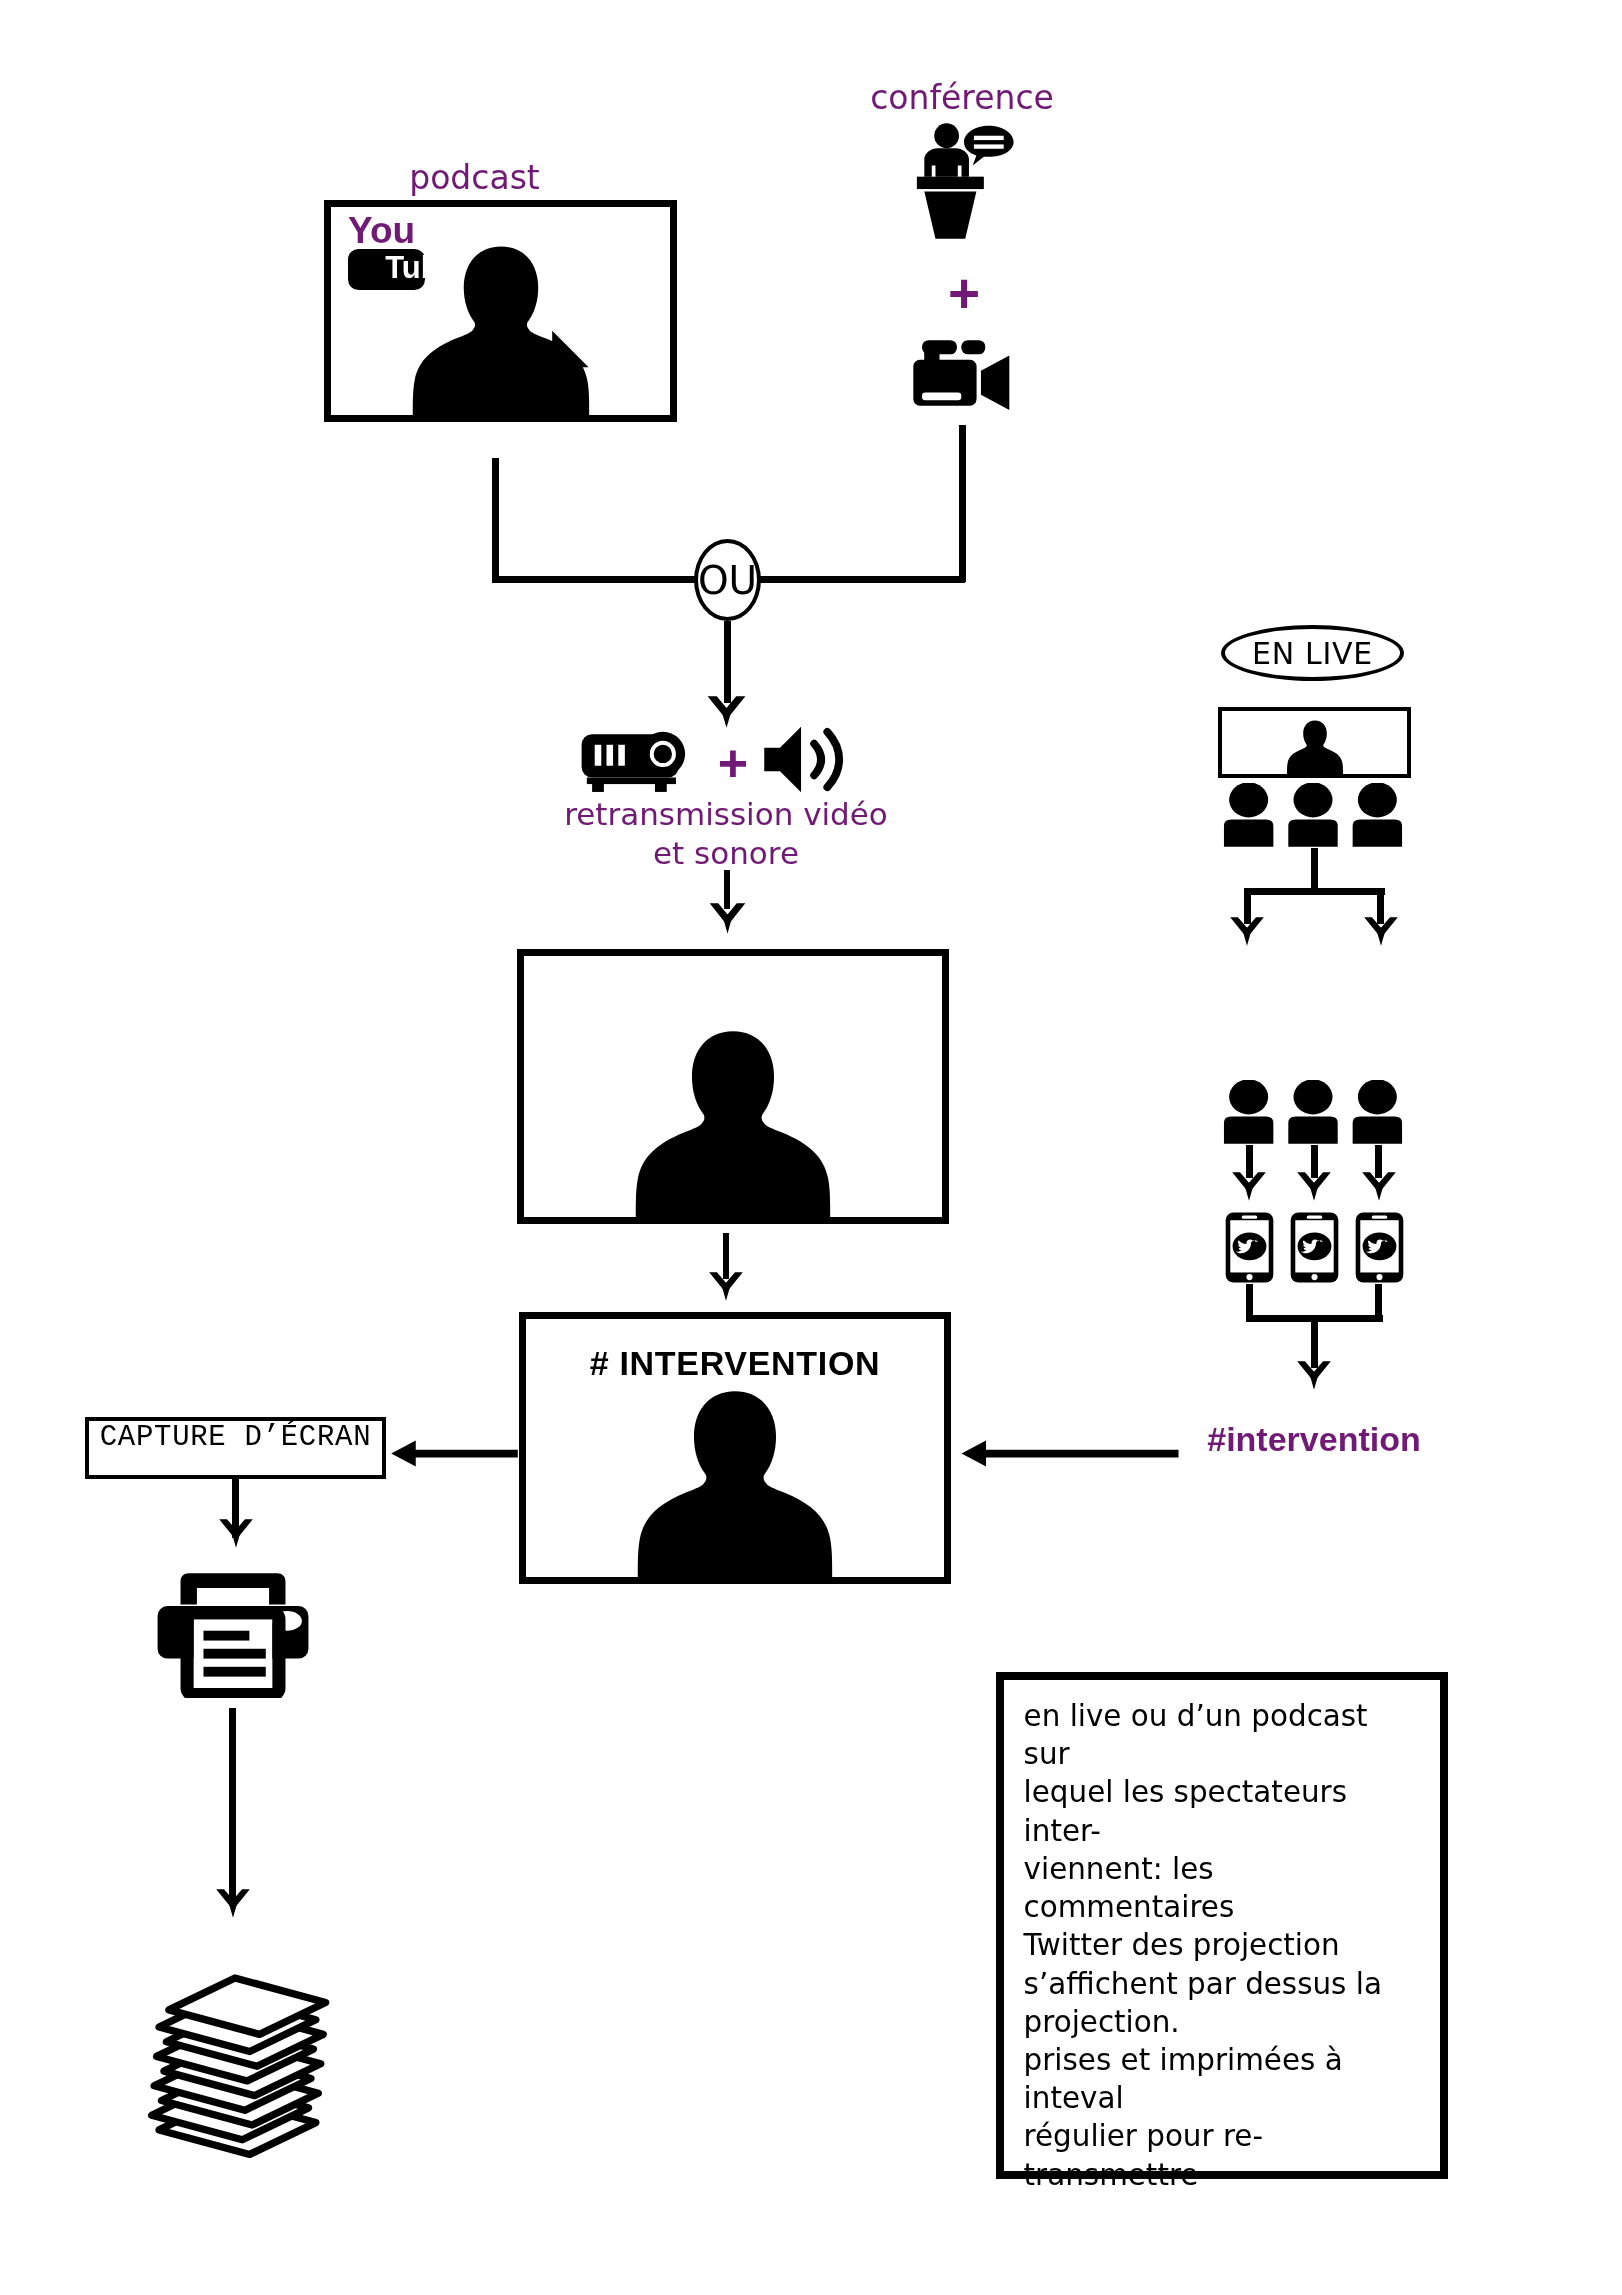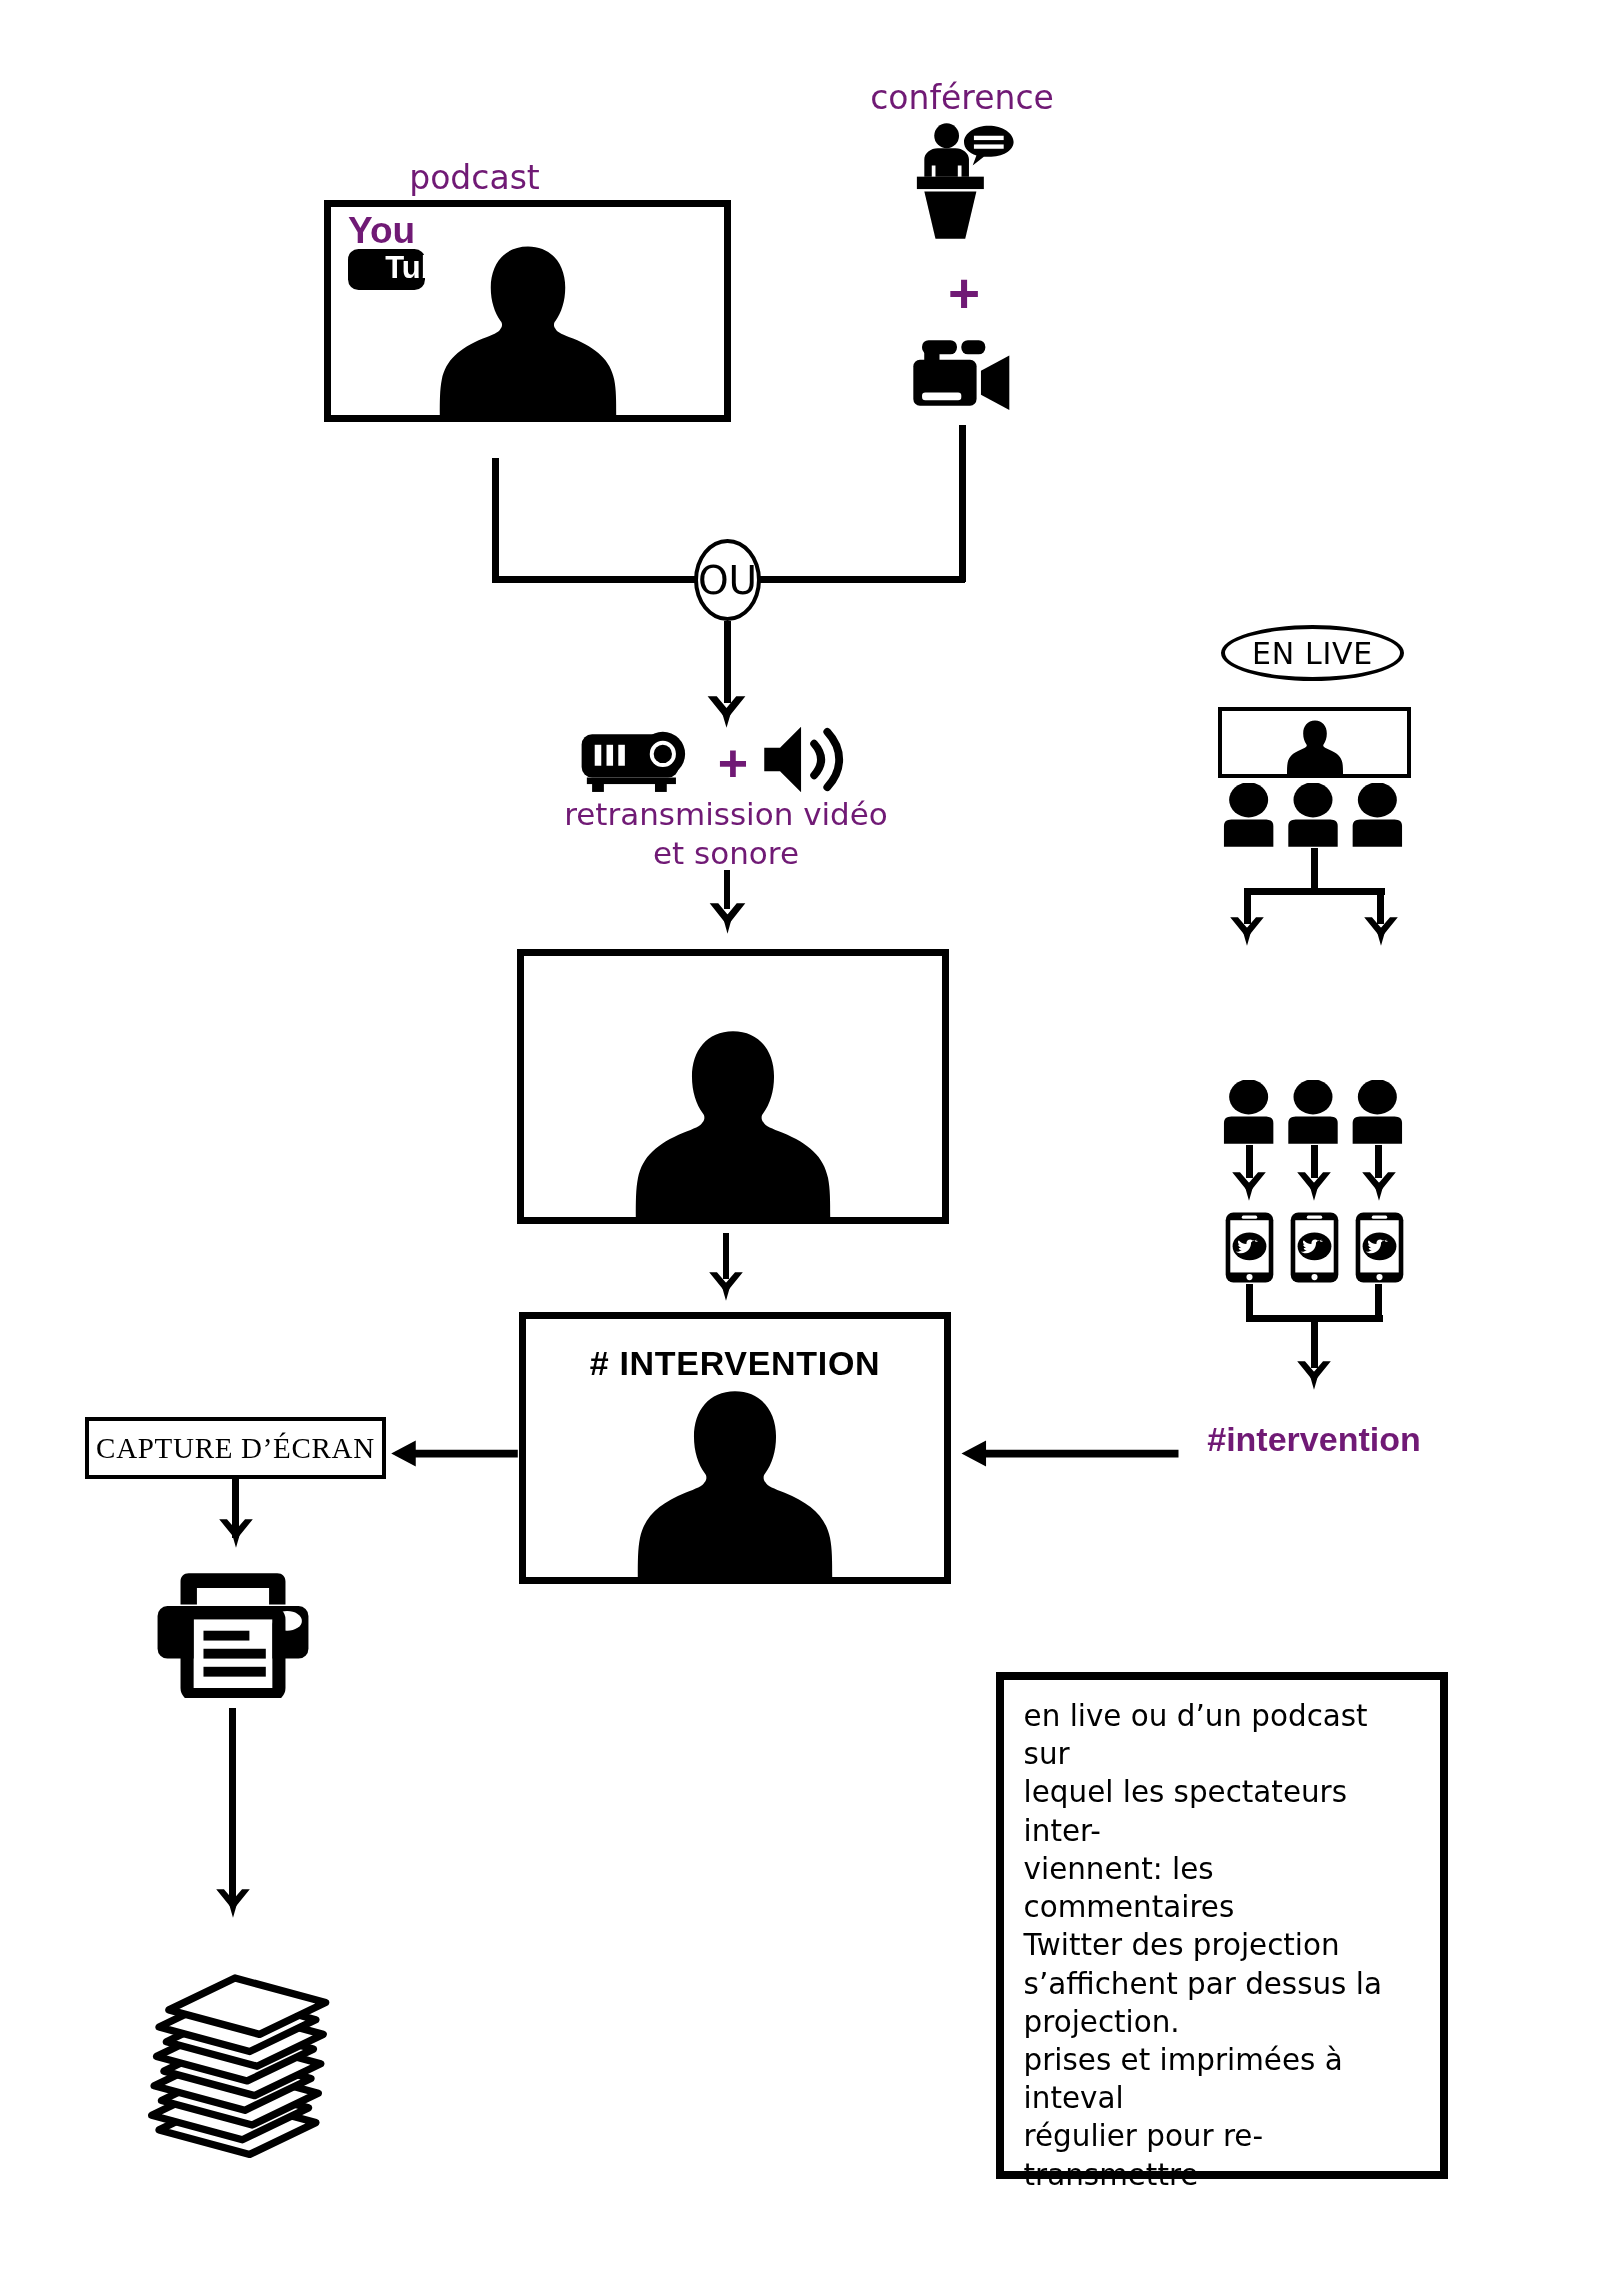--- a/index.html
+++ b/index.html
@@ -49,23 +49,23 @@
     align-items:center;
     justify-content:center;
     font-family:"DejaVu Sans", sans-serif;
   }
   
   .boxlabel{
     border:4.6px solid #000;
     background:#fff;
     box-sizing:border-box;
     display:flex;
-    align-items:center;
+    align-items:flex-start;
     justify-content:center;
-    font-family:Liberation Serif, serif;
+    font-family:Liberation Mono, monospace;
     letter-spacing:0.7px;
   }
   
   .descbox{
     border:8.5px solid #000;
     background:#fff;
     box-sizing:border-box;
     padding:17px 19.6px 13px 19.6px;
     font-family:"DejaVu Sans", sans-serif;
     font-size:29.4px;
@@ -85,21 +85,21 @@
   }
   svg{display:block;}
 </style>
 </head>
 <body>
 
 <div id="page">
 
   <div class="abs lbl lbl-center" style="left:324px;top:159px;width:301px;font-size:33px;">podcast</div>
 
-  <div class="abs screen" style="left:324px;top:200px;width:407px;height:222px;padding-left:41px;">
+  <div class="abs screen" style="left:324px;top:200px;width:353px;height:222px;padding-left:41px;">
 
     <div class="abs" style="left:17px;top:7.9px;width:92px;height:82px;">
       <div class="abs lbl" style="left:0;top:-2.6px;font-family:'Liberation Sans',sans-serif;font-weight:bold;font-size:37px;line-height:1;">You</div>
       <div class="abs" style="left:0;top:34px;width:77px;height:41px;background:#000;border-radius:10.5px;">
         <div class="abs lbl" style="left:5.2px;top:2px;color:#fff;font-family:'Liberation Sans',sans-serif;font-weight:bold;font-size:31px;line-height:1.1;margin-left:32px;">Tube</div>
       </div>
     </div>
 
     <svg class="bust" width="196" height="177" viewBox="0 0 100 90" preserveAspectRatio="xMidYMax meet">
       <path fill="#000" d="M50 4c-12 0-19 9-19 21 0 7 2 13 5 17 1 1 1 3 0 4 -1 2 -4 3 -9 5 -12 5 -19 11 -21 21 -1 5 -1 11 -1 18h90c0-7 0-13-1-18 -2-10 -9-16 -21-21 -5-2 -8-3 -9-5 -1-1 -1-3 0-4 3-4 5-10 5-17C69 13 62 4 50 4z"></path>

